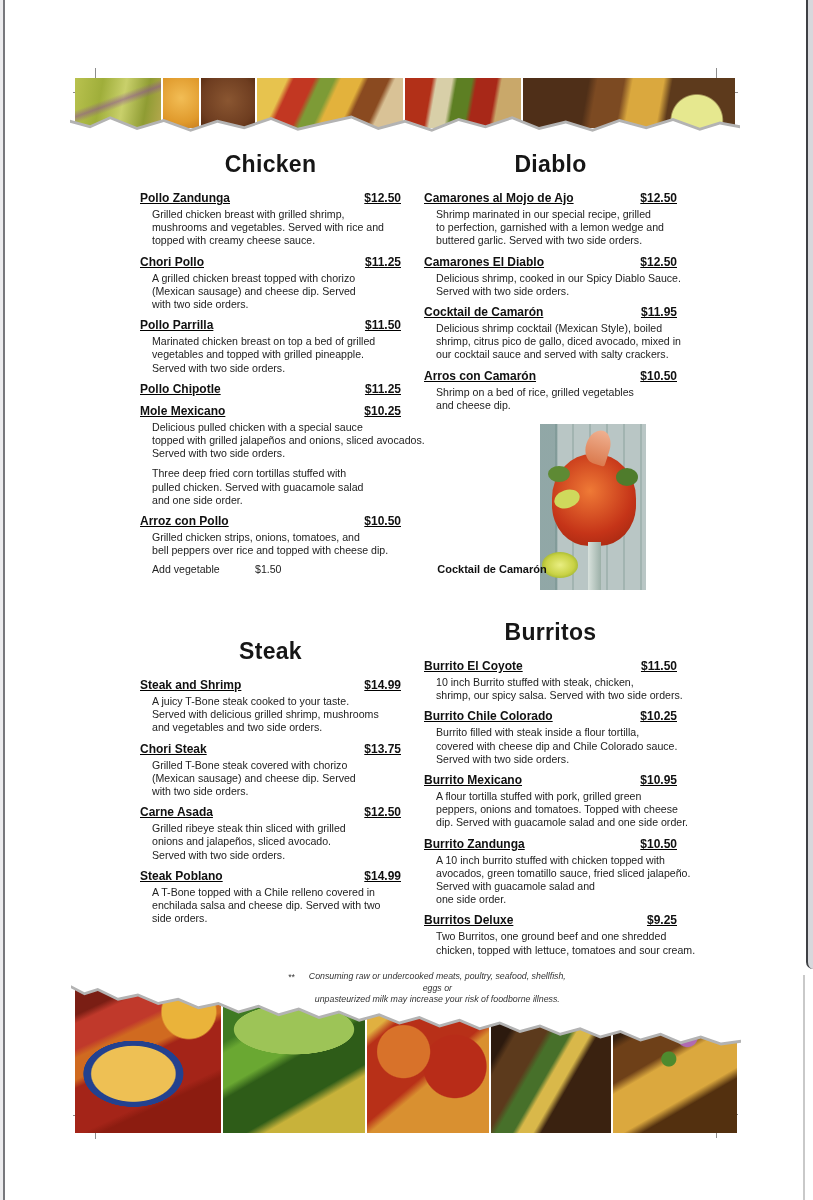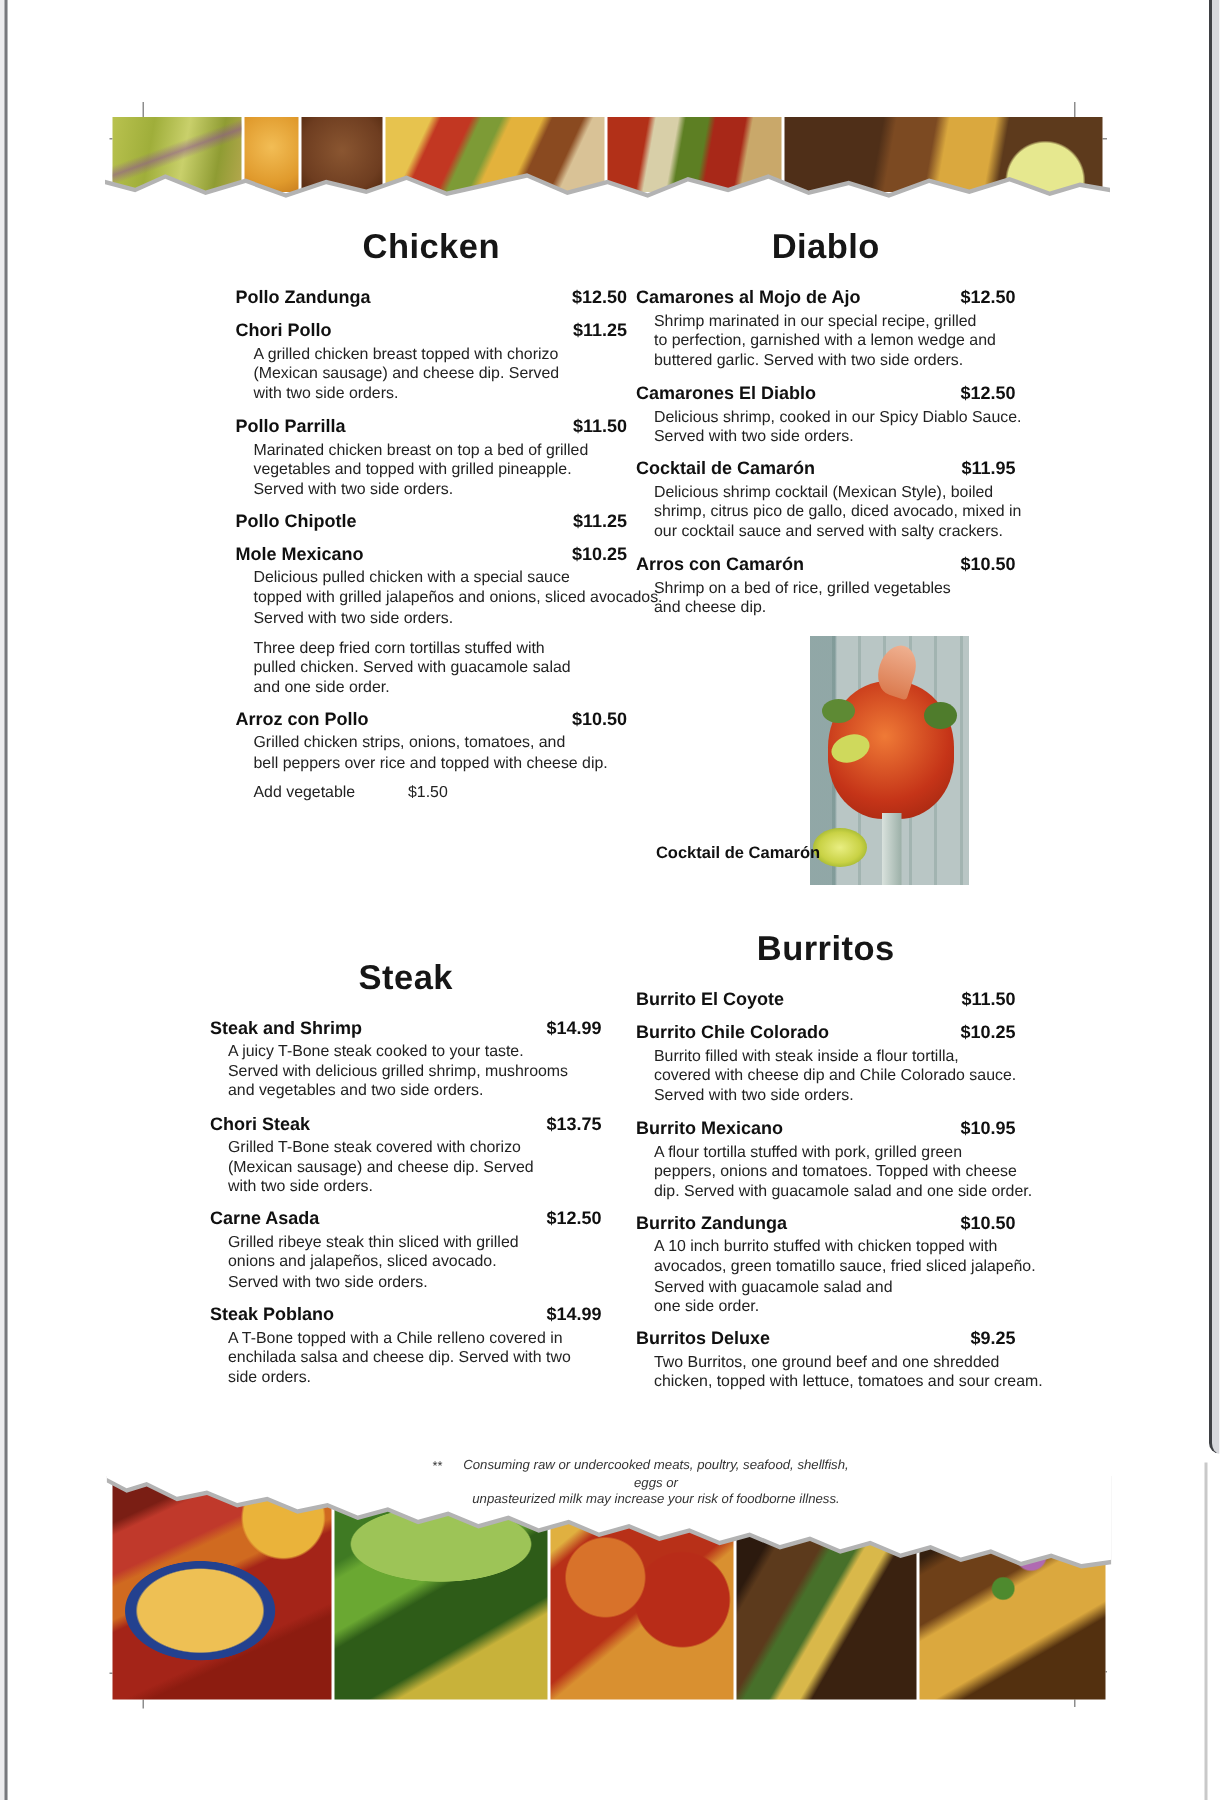--- a/index.html
+++ b/index.html
@@ -64,27 +64,27 @@
       radial-gradient(circle at 45% 50%,#4e8a2e 0 7%,transparent 8%),
       linear-gradient(150deg,#35200f 0 25%,#6e4018 30% 45%,#dba83e 50% 70%,#53300f 75% 100%);}
   .torn-bot-gray,.torn-bot-white{
     position:absolute;left:-4px;right:-4px;height:70px;
     clip-path:polygon(0 0,100% 0,100% 84%,97% 88%,94% 78%,91% 86%,88% 74%,85% 82%,82% 70%,79% 78%,76% 66%,73% 74%,70% 62%,67% 70%,64% 58%,61% 66%,58% 54%,55% 62%,52% 50%,49% 58%,46% 46%,43% 54%,40% 42%,37% 50%,34% 38%,31% 46%,28% 34%,25% 42%,22% 30%,19% 36%,16% 24%,13% 30%,10% 18%,7% 24%,4% 10%,2% 16%,0 6%);}
   .torn-bot-gray{top:-1px;background:#b3b3b3;}
   .torn-bot-white{top:-4px;background:#ffffff;}
 
   
   .menu-col{position:absolute;}
-  #chicken-sec{left:157px;top:150px;width:261px;}
+  #chicken-sec{left:140px;top:150px;width:261px;}
   #steak-sec{left:140px;top:637px;width:261px;}
   #seafood-sec{left:424px;top:150px;width:253px;}
   #burritos-sec{left:424px;top:618px;width:253px;}
   .sec-title{font-size:23px;font-weight:bold;color:#161616;text-align:center;margin:0 0 13px 0;letter-spacing:.3px;line-height:28px;}
   .item{margin-bottom:7px;}
-  .row{display:flex;justify-content:space-between;align-items:center;}
+  .row{display:flex;justify-content:space-between;align-items:center;text-decoration:underline;}
   .iname{font-size:12px;font-weight:bold;color:#101010;line-height:15px;white-space:nowrap;}
   .price{font-size:12px;font-weight:bold;color:#101010;line-height:15px;}
   .desc{font-size:10.6px;line-height:13.2px;color:#222;margin:2px 0 0 12px;white-space:pre;}
   .extra{display:flex;font-size:10.6px;color:#222;margin:6px 0 0 12px;line-height:13px;}
   .extra-label{width:103px;}
 
   
   .cocktail{position:absolute;left:540px;top:424px;width:106px;height:166px;overflow:hidden;
     background:
       linear-gradient(90deg,rgba(70,110,110,.35) 0 16%,transparent 17%),
@@ -140,20 +140,23 @@
 
   <section class="menu-col" id="chicken-sec">
     <h2 class="sec-title">Chicken</h2>
     <div>
 
         <div class="item">
           <div class="row">
             <span class="iname">Pollo Zandunga</span>
             <span class="price">$12.50</span>
           </div>
+          <div class="desc">Grilled chicken breast with grilled shrimp,
+mushrooms and vegetables. Served with rice and
+topped with creamy cheese sauce.</div>
 
         </div>
 
         <div class="item">
           <div class="row">
             <span class="iname">Chori Pollo</span>
             <span class="price">$11.25</span>
           </div>
           <div class="desc">A grilled chicken breast topped with chorizo
 (Mexican sausage) and cheese dip. Served
@@ -305,20 +308,22 @@
 
   <section class="menu-col" id="burritos-sec">
     <h2 class="sec-title">Burritos</h2>
     <div>
 
         <div class="item">
           <div class="row">
             <span class="iname">Burrito El Coyote</span>
             <span class="price">$11.50</span>
           </div>
+          <div class="desc">10 inch Burrito stuffed with steak, chicken,
+shrimp, our spicy salsa. Served with two side orders.</div>
         </div>
 
         <div class="item">
           <div class="row">
             <span class="iname">Burrito Chile Colorado</span>
             <span class="price">$10.25</span>
           </div>
           <div class="desc">Burrito filled with steak inside a flour tortilla,
 covered with cheese dip and Chile Colorado sauce.
 Served with two side orders.</div>

